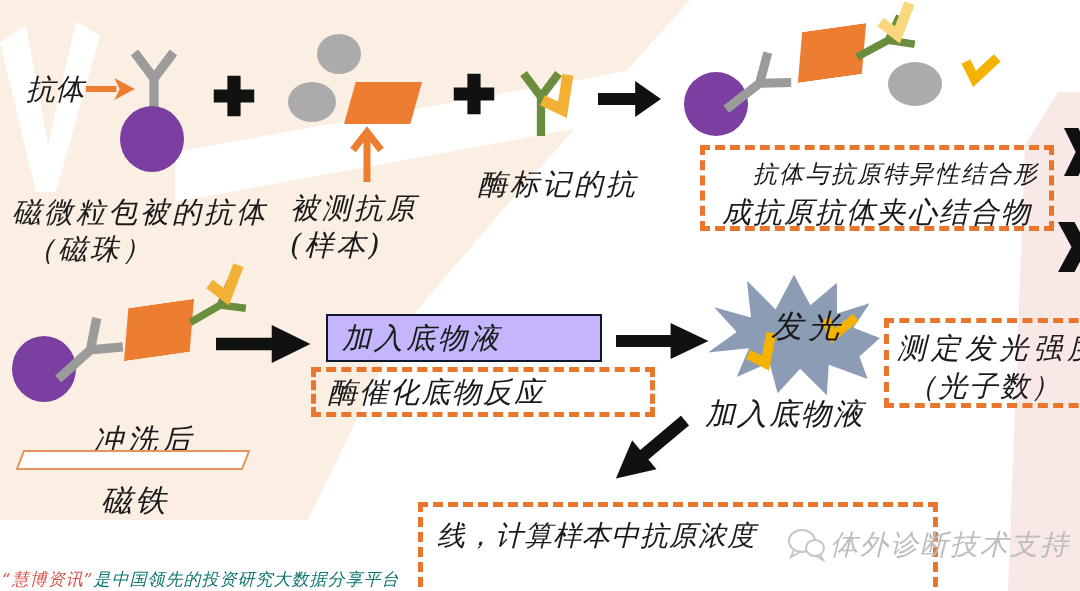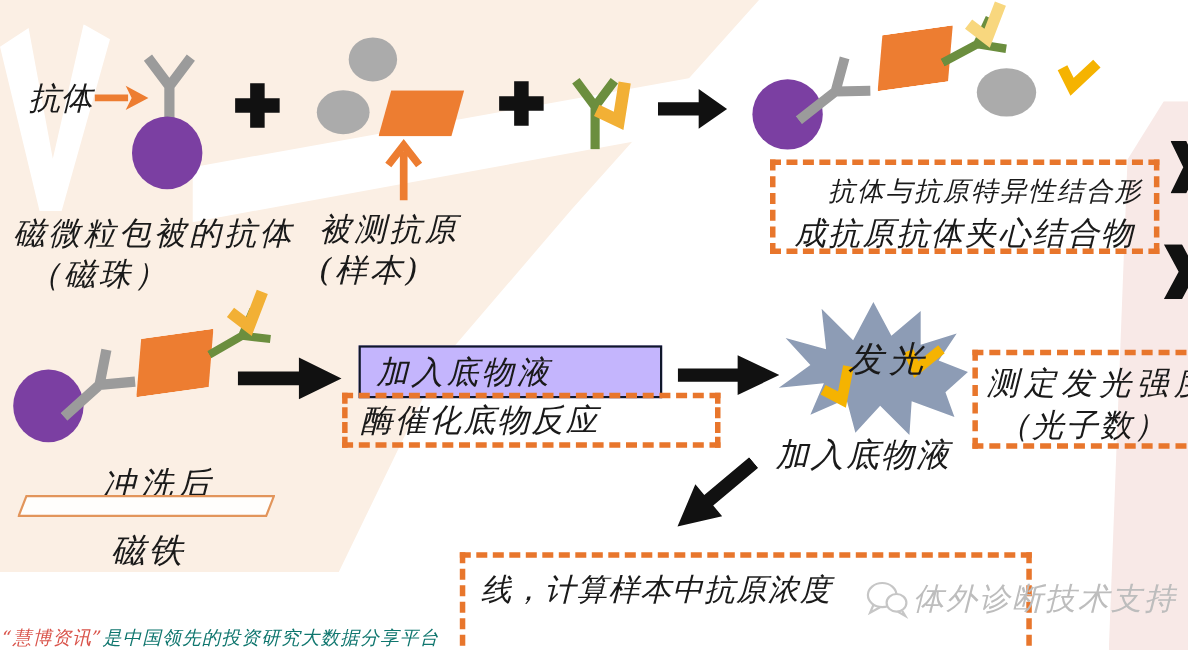--- a/index.html
+++ b/index.html
@@ -91,20 +91,21 @@
       <use href="#plus-s"></use>
     </svg>
 
   <svg class="abs" style="left:512px;top:66px;color:#6B8E3E;" width="58" height="70">
       <use href="#yab"></use>
     </svg>
   <svg class="abs" style="left:534px;top:72px;color:#F2B035;transform:rotate(-24deg);" width="48" height="48">
       <use href="#chk"></use>
     </svg>
   <div class="abs cap" style="left:478px;top:164px;line-height:40px;">
+    <div>酶标记的抗</div>
   </div>
 
   <svg class="abs" style="left:598px;top:80px;color:#111;" width="64" height="38">
       <use href="#arrow-r"></use>
     </svg>
 
   <div class="abs bead" style="left:684px;top:72px;width:64px;height:64px;"></div>
   <svg class="abs" style="left:728px;top:48px;color:#9B9B9B;transform:rotate(52deg);" width="56" height="76">
       <use href="#yab"></use>
     </svg>
@@ -146,21 +147,21 @@
   </svg>
   <div class="abs label" style="left:101px;top:480px;font-size:31px;letter-spacing:3px;">磁铁</div>
 
   <svg class="abs" style="left:216px;top:324px;color:#111;" width="96" height="40">
       <use href="#arrow-r"></use>
     </svg>
 
   <div class="abs solid-box" style="left:326px;top:314px;width:276px;height:48px;">
     <div style="font-size:29px;line-height:44px;padding-left:14px;letter-spacing:3px;">加入底物液</div>
   </div>
-  <div class="abs dash-box" style="left:311px;top:357px;width:344px;height:50px;">
+  <div class="abs dash-box" style="left:311px;top:367px;width:344px;height:50px;">
     <div style="font-size:29px;line-height:40px;padding-left:12px;letter-spacing:2px;">酶催化底物反应</div>
   </div>
 
   <svg class="abs" style="left:616px;top:322px;color:#111;" width="94" height="38">
       <use href="#arrow-r"></use>
     </svg>
 
   <svg class="abs" style="left:706px;top:274px;" width="176" height="122" viewBox="0 0 172 118">
     <polygon fill="#8D9CB5" points="170,62 150,80 158,102 120,88 118,118 92,92 70,116 62,86 30,100 42,72 2,76 30,56 8,32 44,42 40,6 68,34 86,0 102,30 128,8 128,38 160,28 144,52"></polygon>
   </svg>

